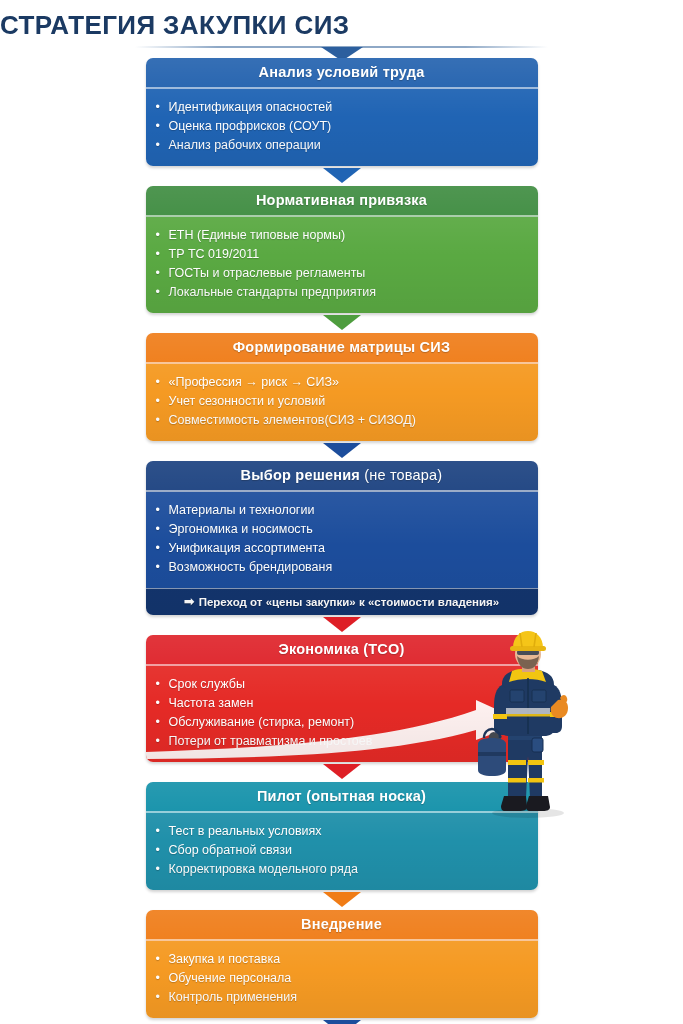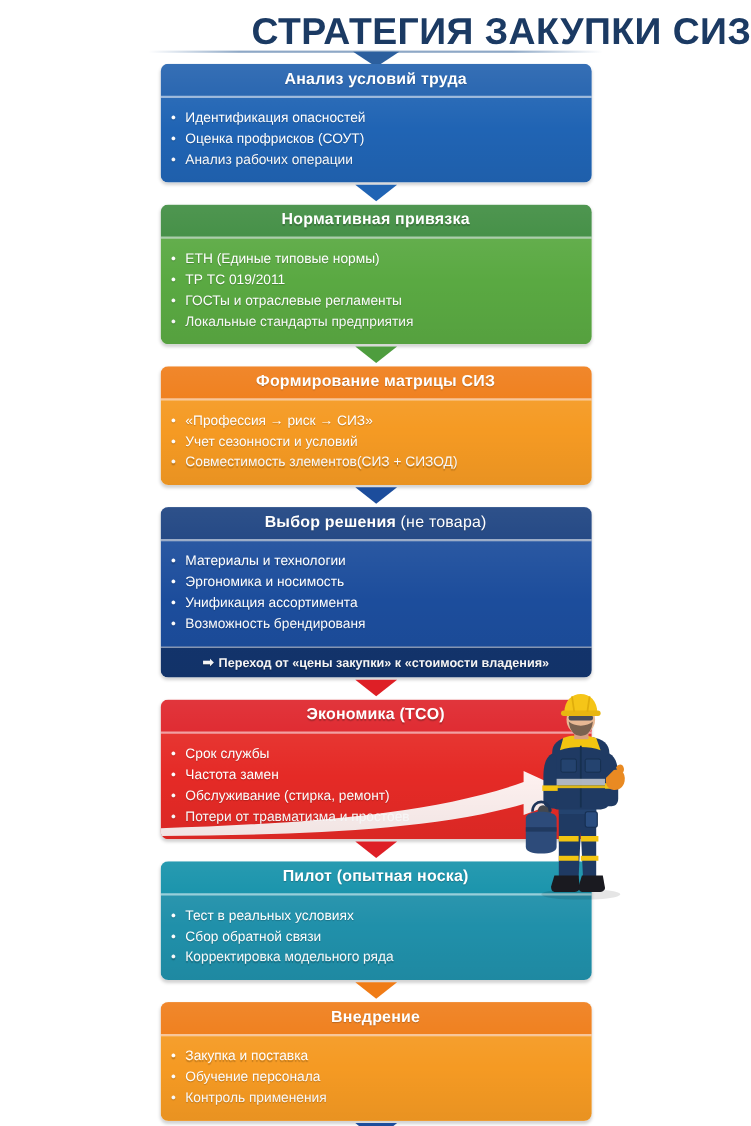--- a/index.html
+++ b/index.html
@@ -19,22 +19,22 @@
   .title-wrap {
     position: relative;
     width: 683px;
     height: 58px;
   }
   .title {
     position: absolute;
     left: 0;
     right: 0;
     top: 10px;
-    text-align: right;
-    font-size: 34px;
+    text-align: left;
+    font-size: 26px;
     font-weight: bold;
     letter-spacing: 0.4px;
     color: #1b3a63;
   }
   .title-rule {
     position: absolute;
     left: 135px;
     width: 413px;
     top: 46px;
     height: 2px;

